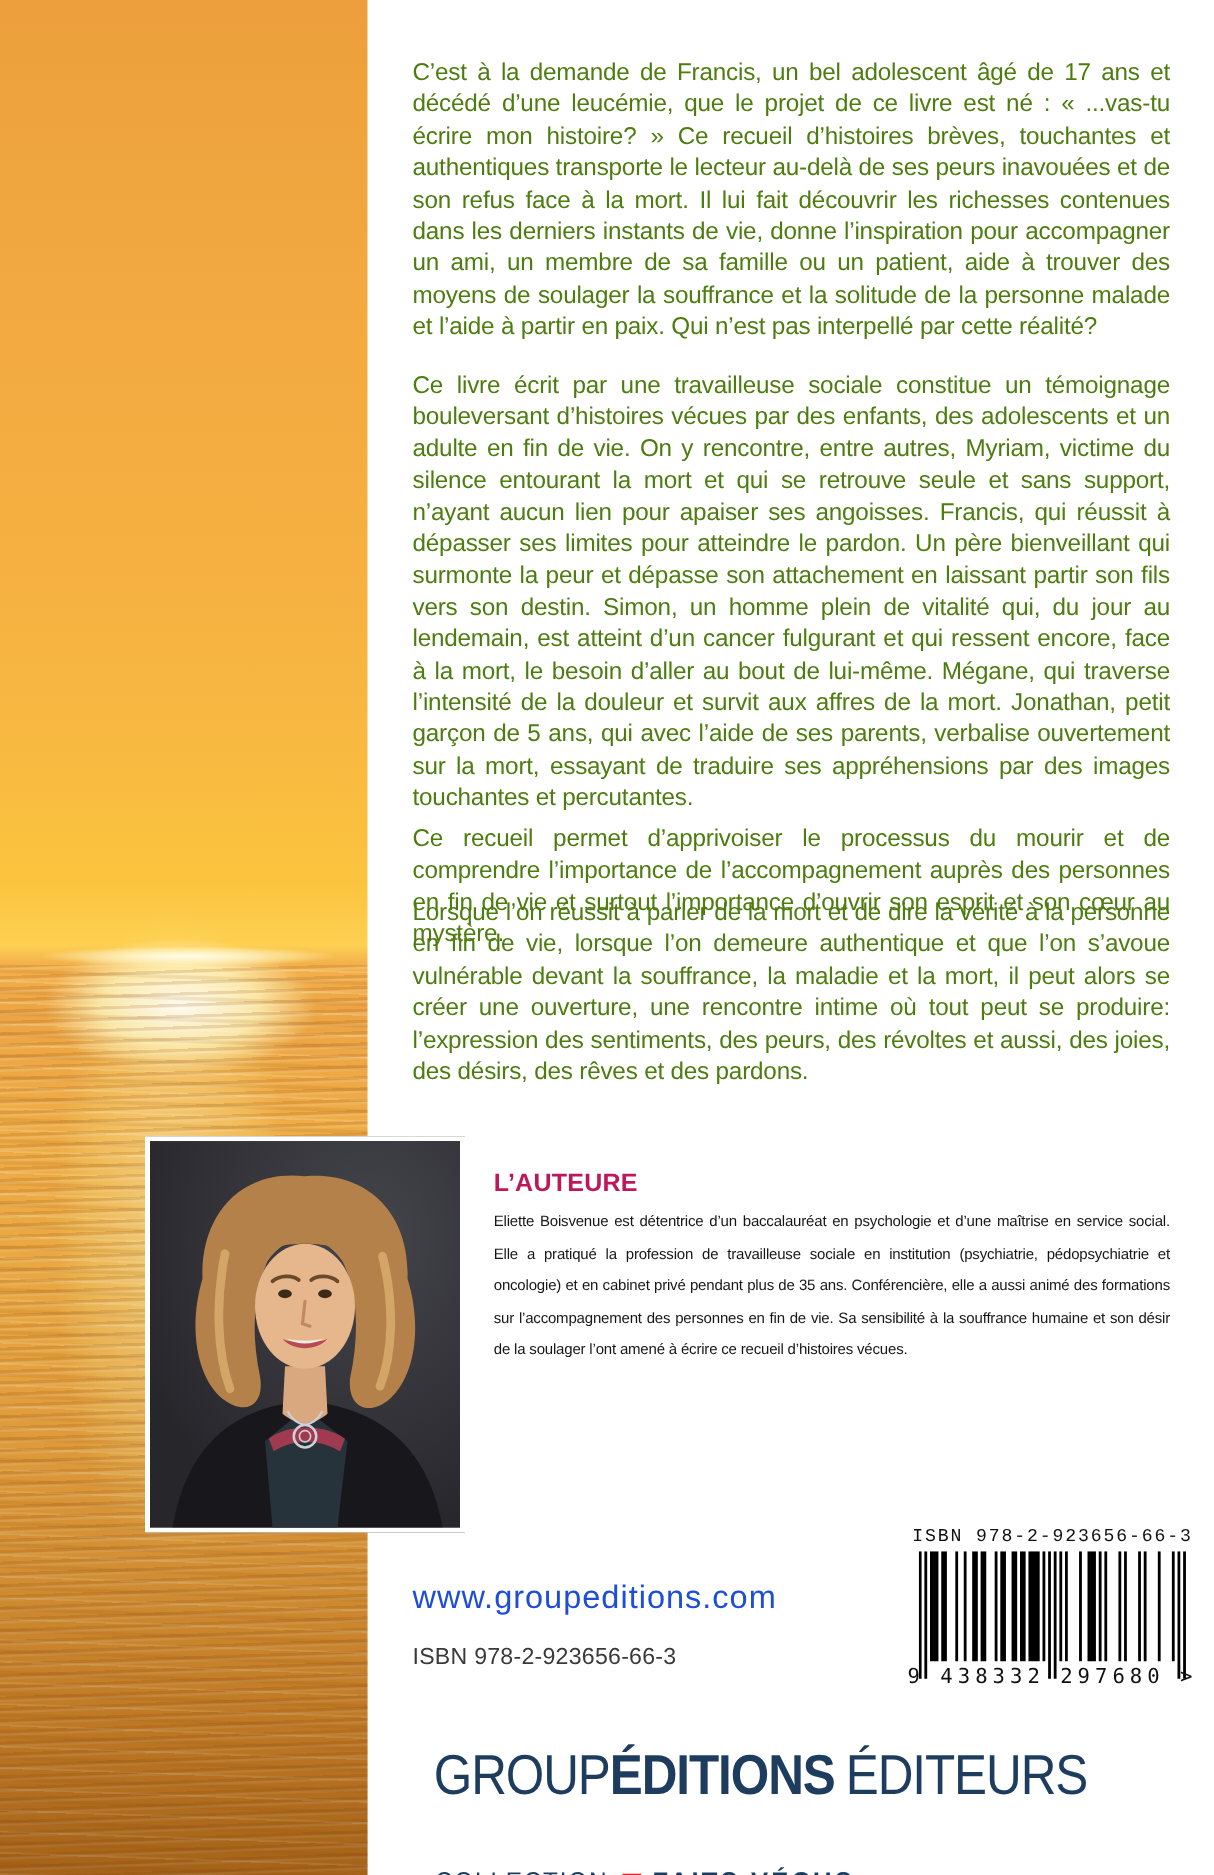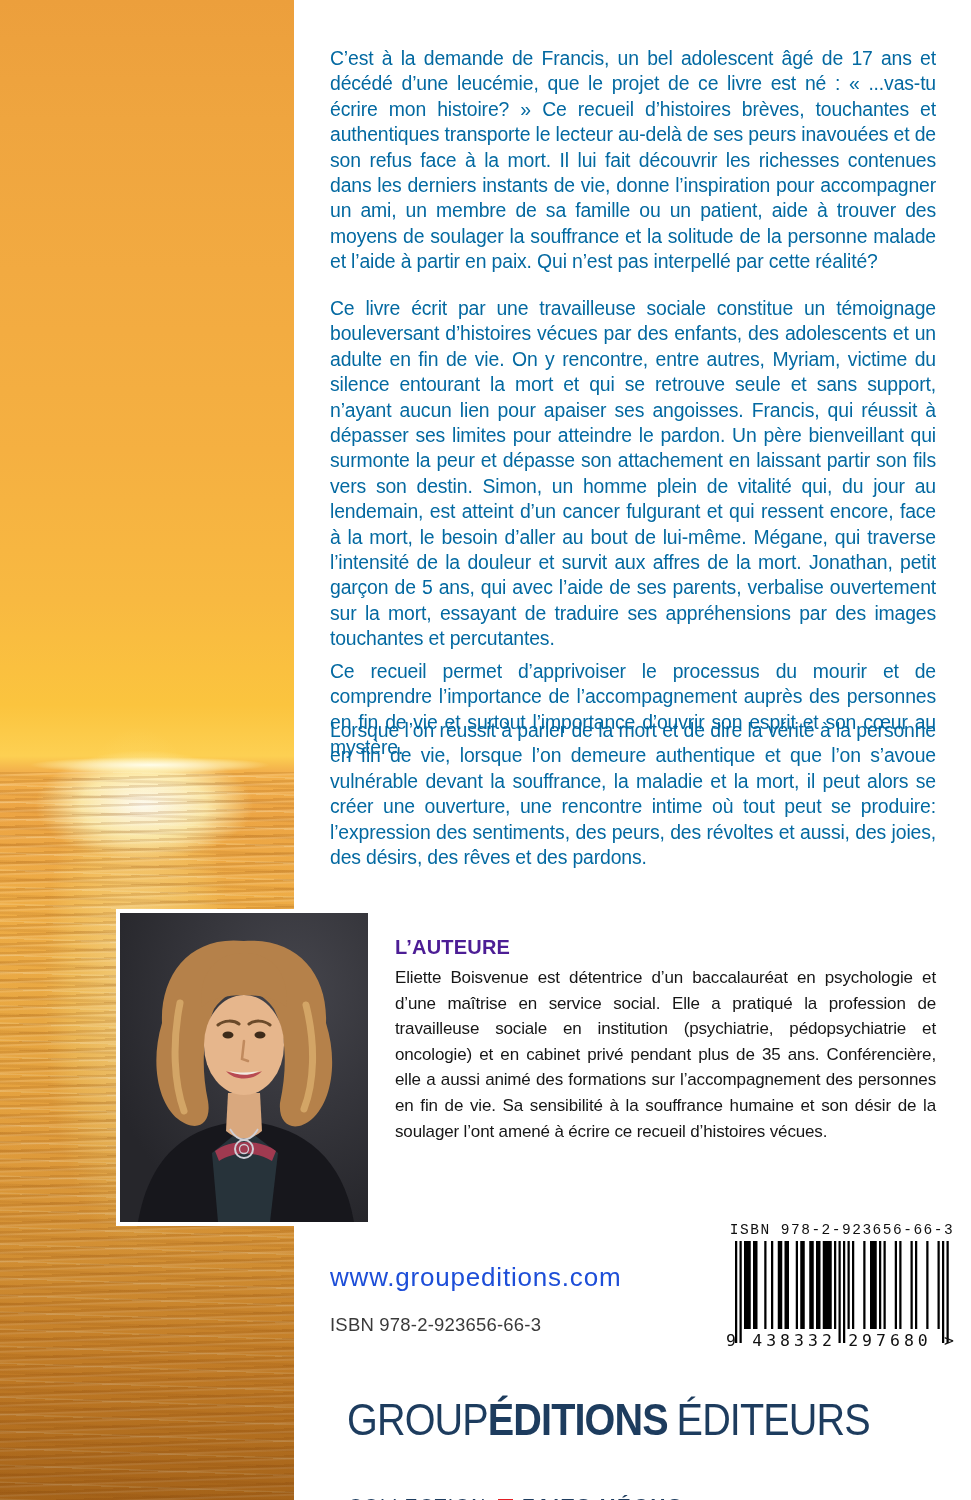--- a/index.html
+++ b/index.html
@@ -28,40 +28,40 @@
         rgba(138,70,8,.16) 0 2px, rgba(255,255,255,.12) 3px 4px,
         rgba(0,0,0,0) 5px 9px),
       repeating-linear-gradient(2deg,
         rgba(255,252,220,.18) 0 1px, rgba(0,0,0,0) 2px 7px,
         rgba(150,80,10,.12) 8px 10px, rgba(0,0,0,0) 11px 17px);
   }
   
   .para{
     position:absolute;left:330px;width:606px;margin:0;
     font-size:19.4px;line-height:25.4px;letter-spacing:-0.15px;
-    color:#0369a1;text-align:justify;
+    color:#4d7c0f;text-align:justify;
   }
   .p1{top:46px;}
   .p2{top:296px;}
   .p3{top:643px;margin-top:16px;}
   .p4{top:718px;}
   
   .portrait{
     position:absolute;left:116px;top:909px;width:248px;height:309px;
     margin:0;border:4px solid #ffffff;background:#2e2e33;
   }
   .portrait svg{display:block;}
   
   .author-heading{
     position:absolute;left:395px;top:936px;margin:0;
-    font-size:20px;font-weight:bold;color:#4c1d95;letter-spacing:.2px;
+    font-size:20px;font-weight:bold;color:#be185d;letter-spacing:.2px;
   }
   .author-bio{
     position:absolute;left:395px;top:965px;width:541px;margin:0;
-    font-size:17px;line-height:25.6px;letter-spacing:-0.15px;
+    font-size:12px;line-height:25.6px;letter-spacing:-0.15px;
     color:#161616;text-align:justify;
   }
   
   .isbn-block{
     position:absolute;left:722px;top:1222px;width:240px;text-align:center;
   }
   .isbn-label{
     font-family:"Liberation Mono",monospace;font-size:14.5px;
     letter-spacing:1.5px;color:#101010;white-space:nowrap;
   }

